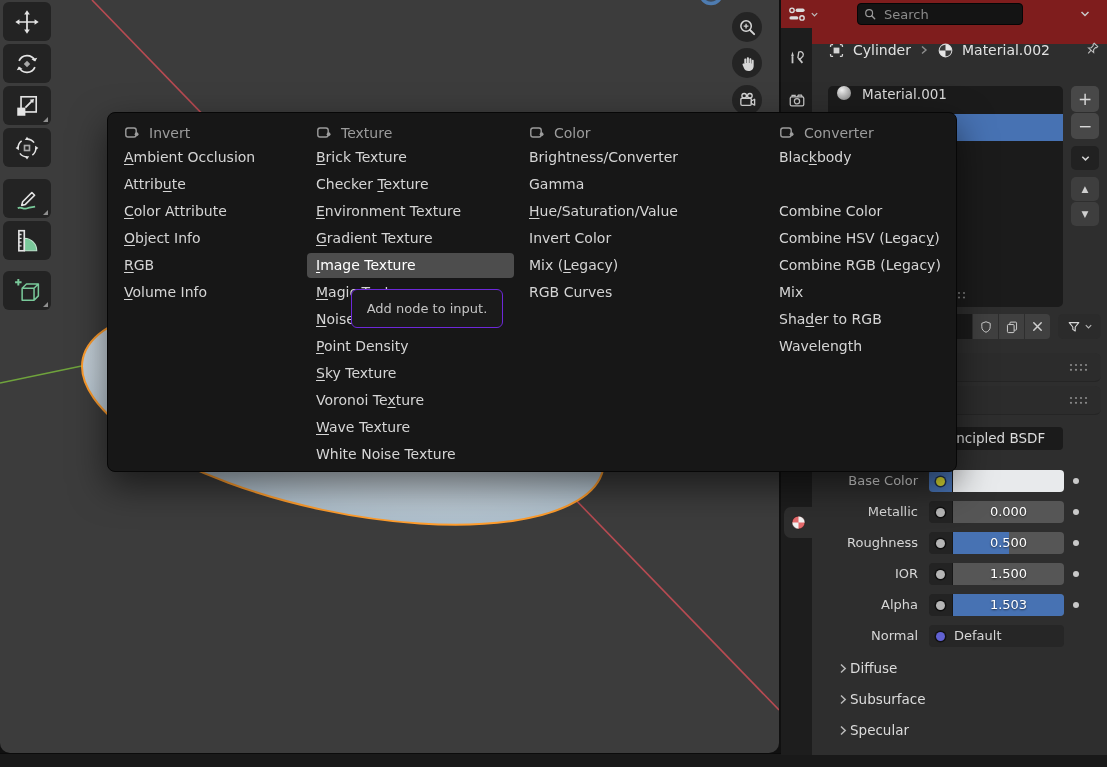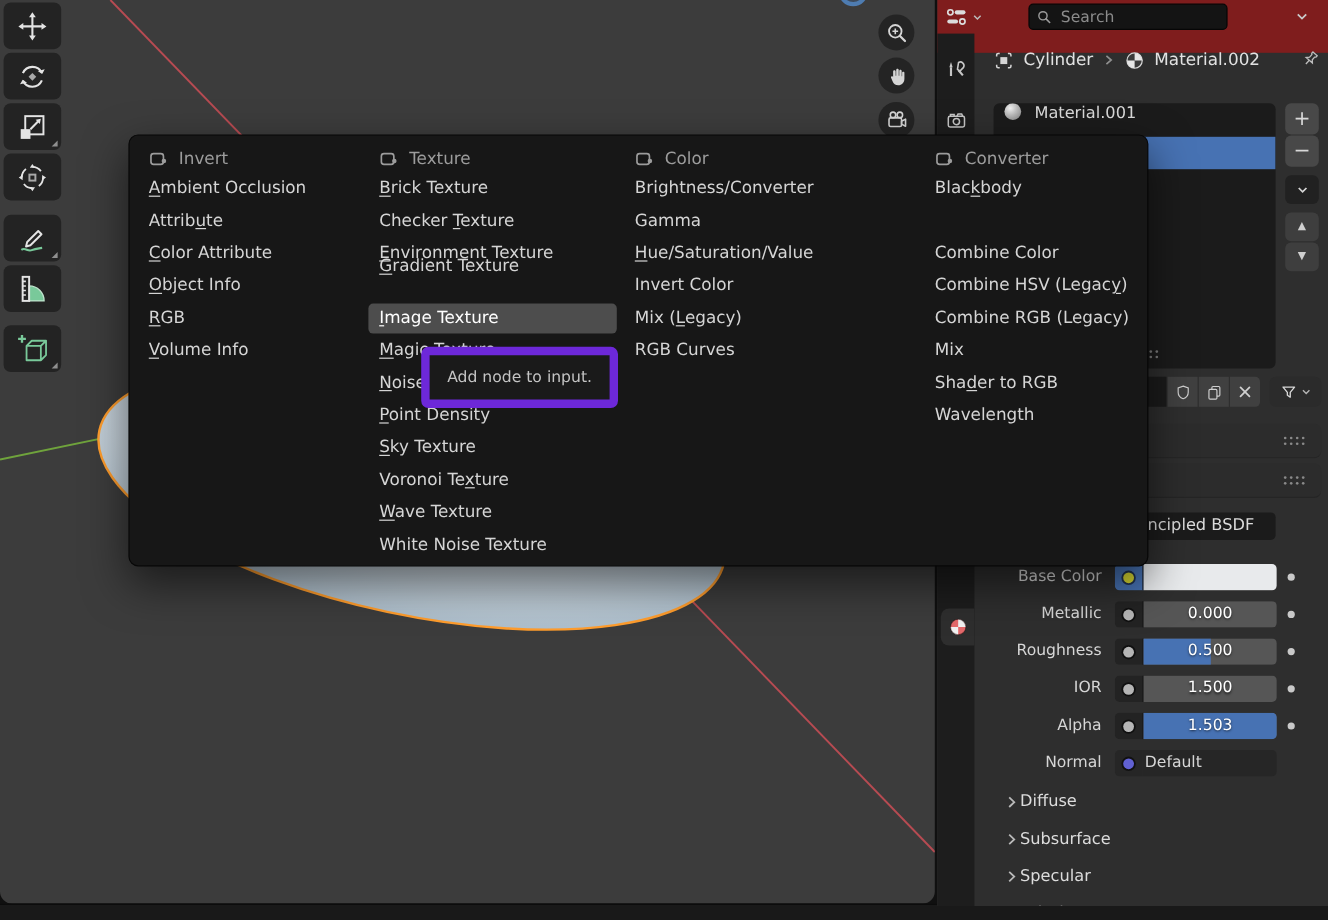--- a/index.html
+++ b/index.html
@@ -80,21 +80,21 @@
   #addmenu{position:absolute;left:107px;top:112px;width:848px;height:358px;background:#171717;
         border:1px solid #070707;border-radius:8px;box-shadow:0 14px 36px rgba(0,0,0,.55);z-index:50;}
   .mcol{position:absolute;top:0;height:100%;}
   .mhead{position:absolute;left:0;top:8px;height:24px;display:flex;align-items:center;gap:9px;padding-left:9px;
         color:#9c9c9c;font-size:14px;}
   .mitem{position:absolute;left:0;height:25px;line-height:25px;padding-left:9px;color:#d5d5d5;font-size:14px;
         border-radius:4px;box-sizing:border-box;white-space:nowrap;}
   .mitem.hl{background:#4d4d4d;color:#ffffff;}
   .u{text-decoration:underline;text-underline-offset:2px;text-decoration-thickness:1px;}
   #tooltip{position:absolute;left:351px;top:289px;width:150px;height:37px;background:#1a1a1a;
-        border:7px solid #6d28d9;border-radius:6px;z-index:60;display:flex;align-items:center;justify-content:center;
+        border:1px solid #6d28d9;border-radius:6px;z-index:60;display:flex;align-items:center;justify-content:center;
         color:#c4c4c4;font-size:13px;}
 </style>
 </head>
 <body>
 
 <div id="app">
 
   <div id="viewport">
     <svg id="scene" width="779" height="753" viewBox="0 0 779 753">
       <defs>
@@ -503,21 +503,21 @@
             <svg viewBox="0 0 16 16">
               <rect x="1.8" y="3" width="10.4" height="9" rx="2.2" fill="none" stroke="#9c9c9c" stroke-width="1.4"></rect>
               <circle cx="12.6" cy="9.2" r="1.9" fill="#9c9c9c"></circle>
             </svg>
           </span>
           <span>Texture</span>
         </div>
         <div class="mitem" style="top: 32px; width: 207px;"><span class="u">B</span>rick Texture</div>
         <div class="mitem" style="top: 59px; width: 207px;">Checker <span class="u">T</span>exture</div>
         <div class="mitem" style="top: 86px; width: 207px;"><span class="u">E</span>nvironment Texture</div>
-        <div class="mitem" style="top: 97px; width: 207px;"><span class="u">G</span>radient Texture</div>
+        <div class="mitem" style="top: 113px; width: 207px;"><span class="u">G</span>radient Texture</div>
         <div class="mitem hl" style="top: 140px; width: 207px;"><span class="u">I</span>mage Texture</div>
         <div class="mitem" style="top: 167px; width: 207px;"><span class="u">M</span>agic Texture</div>
         <div class="mitem" style="top: 194px; width: 207px;"><span class="u">N</span>oise Texture</div>
         <div class="mitem" style="top: 221px; width: 207px;"><span class="u">P</span>oint Density</div>
         <div class="mitem" style="top: 248px; width: 207px;"><span class="u">S</span>ky Texture</div>
         <div class="mitem" style="top: 275px; width: 207px;">Voronoi Te<span class="u">x</span>ture</div>
         <div class="mitem" style="top: 302px; width: 207px;"><span class="u">W</span>ave Texture</div>
         <div class="mitem" style="top: 329px; width: 207px;">White Noise Texture</div>
       </div>
       <div class="mcol" style="left: 412px; width: 207px;">

